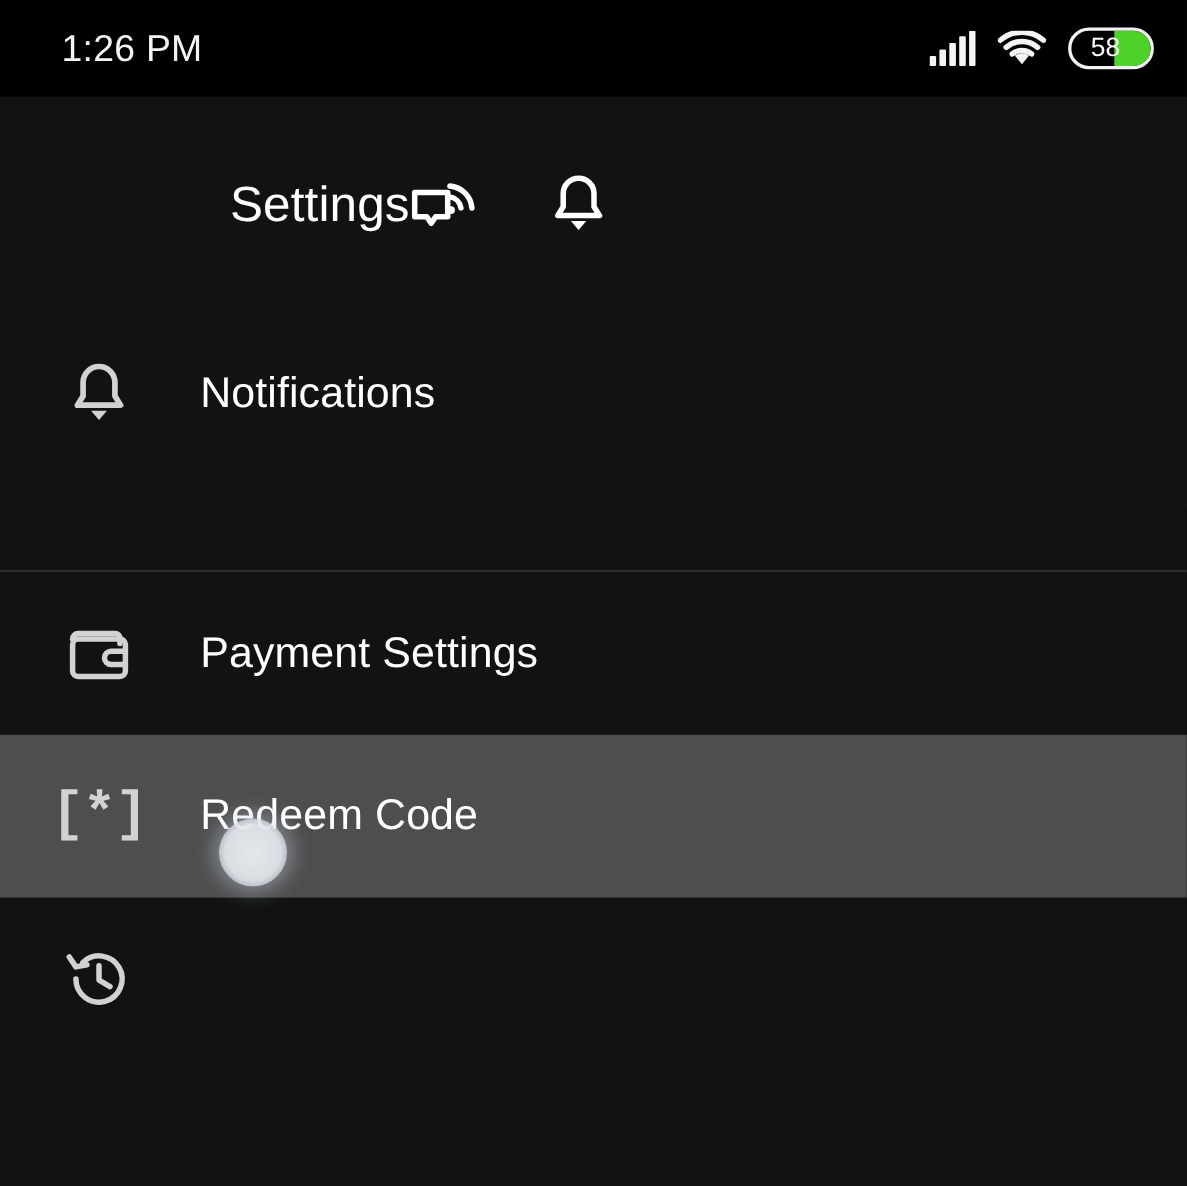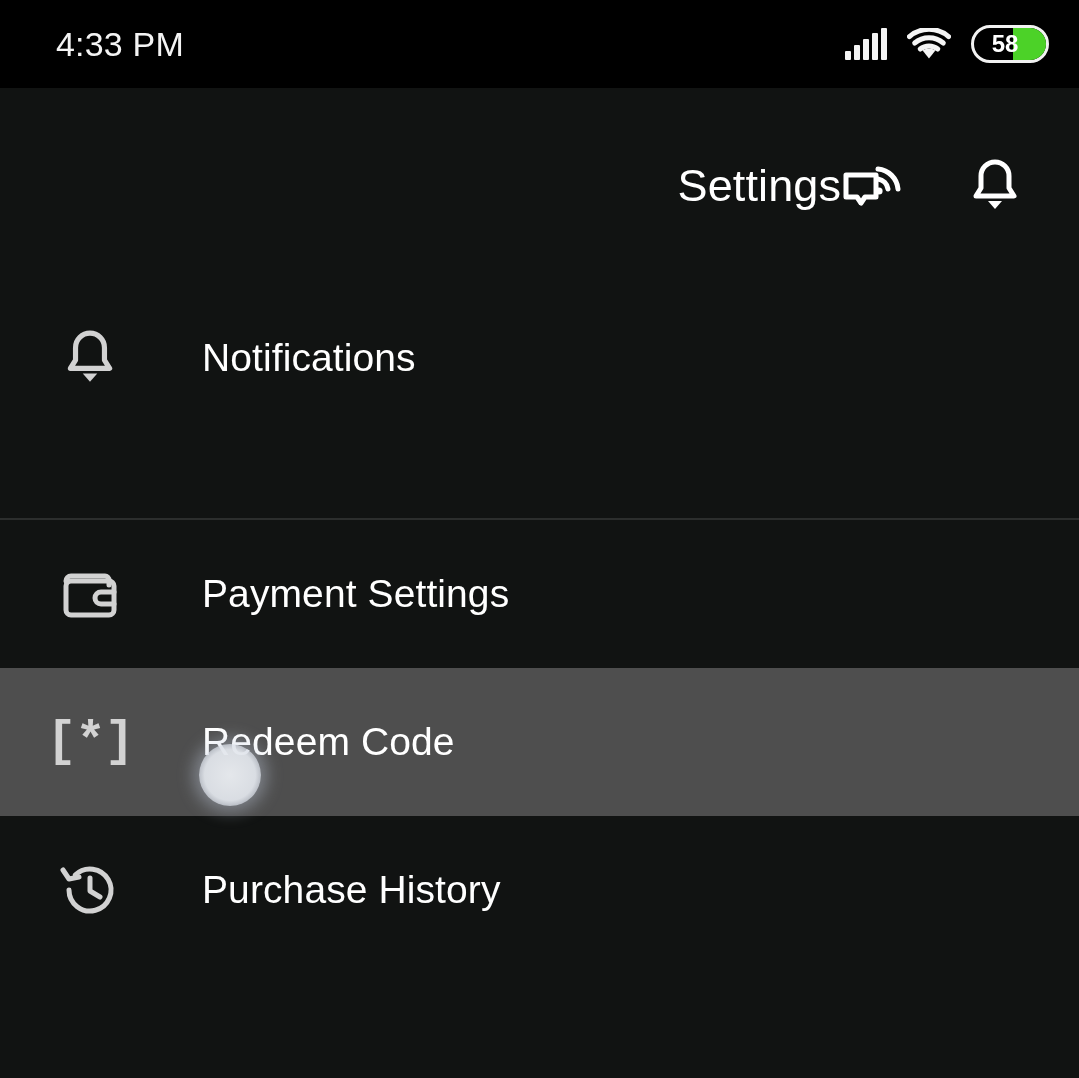--- a/index.html
+++ b/index.html
@@ -52,33 +52,34 @@
     width:46%;
     background:#4cd228;
   }
   .battery-level {
     position:relative;
     z-index:2;
     width:100%;
     text-align:center;
     color:#ffffff;
     font-size:24px;
-    font-weight:700;
+    font-weight:400;
     line-height:1;
     padding-right:10px;
   }
 
   
   .app-header {
     flex:0 0 auto;
     height:196px;
     display:flex;
     align-items:center;
-    justify-content:flex-end;
+    justify-content:flex-start;
     padding:0 52px 0 182px;
+    margin-left:27px;
   }
   .app-title {
     color:#ffffff;
     font-size:45px;
     font-weight:500;
     letter-spacing:0.1px;
   }
   .header-actions {
     display:flex; align-items:center; gap:58px;
   }
@@ -91,21 +92,20 @@
   
   .settings-list { flex:1 1 auto; display:flex; flex-direction:column; }
 
   .list-row {
     position:relative;
     display:flex; align-items:center;
     height:148px; flex:0 0 148px;
     padding-left:56px;
     cursor:pointer;
     overflow:hidden;
-    gap:20px;
   }
   .list-row.pressed { background:#4e4e4e; }
 
   .row-icon {
     width:68px; min-width:68px;
     display:flex; align-items:center; justify-content:center;
     position:relative; z-index:2;
   }
   .row-label {
     margin-left:58px;
@@ -161,21 +161,21 @@
     width:100%;
   }
   .tail-space { flex:1 1 auto; }
 </style>
 </head>
 <body>
 
 <div id="screen">
 
   <div class="status-bar">
-    <div class="status-time">4:33 PM</div>
+    <div class="status-time">1:26 PM</div>
 
     <div class="status-right">
 
       <svg class="signal-icon" width="42" height="32" viewBox="0 0 42 32">
         <rect x="0" y="23" width="6" height="9" fill="#f4f4f4" rx="1"></rect>
         <rect x="9" y="17" width="6" height="15" fill="#f4f4f4" rx="1"></rect>
         <rect x="18" y="11" width="6" height="21" fill="#f4f4f4" rx="1"></rect>
         <rect x="27" y="5" width="6" height="27" fill="#f4f4f4" rx="1"></rect>
         <rect x="36" y="0" width="6" height="32" fill="#f4f4f4" rx="1"></rect>
       </svg>
@@ -254,21 +254,20 @@
     </div>
 
     <div class="list-row">
       <span class="row-icon">
         <svg width="62" height="62" viewBox="0 0 62 62">
           <path d="M10 31 a21 21 0 1 0 6.2 -14.9" fill="none" stroke="#d2d2d2" stroke-width="5" stroke-linecap="round"></path>
           <path d="M4 11 l6 9 10 -2" fill="none" stroke="#d2d2d2" stroke-width="5" stroke-linecap="round" stroke-linejoin="round"></path>
           <path d="M31 19 v13 l10 6" fill="none" stroke="#d2d2d2" stroke-width="5" stroke-linecap="round" stroke-linejoin="round"></path>
         </svg>
       </span>
-      <span class="row-label">Purchase History</span>
     </div>
 
     <div class="tail-space"></div>
   </div>
 
   <div class="touch-ripple"></div>
 
 </div>
 
 </body></html>

